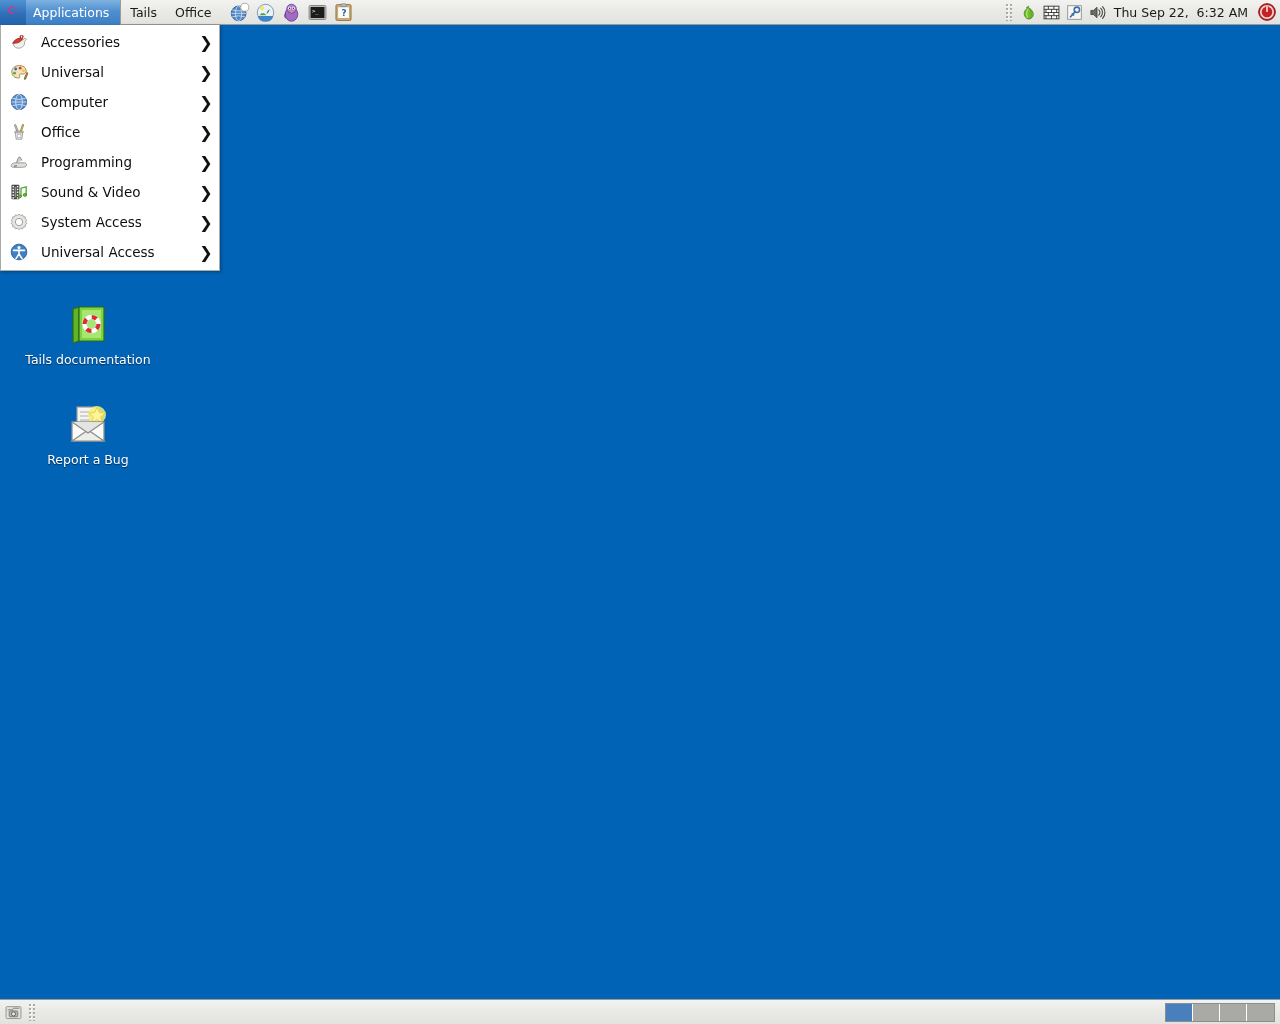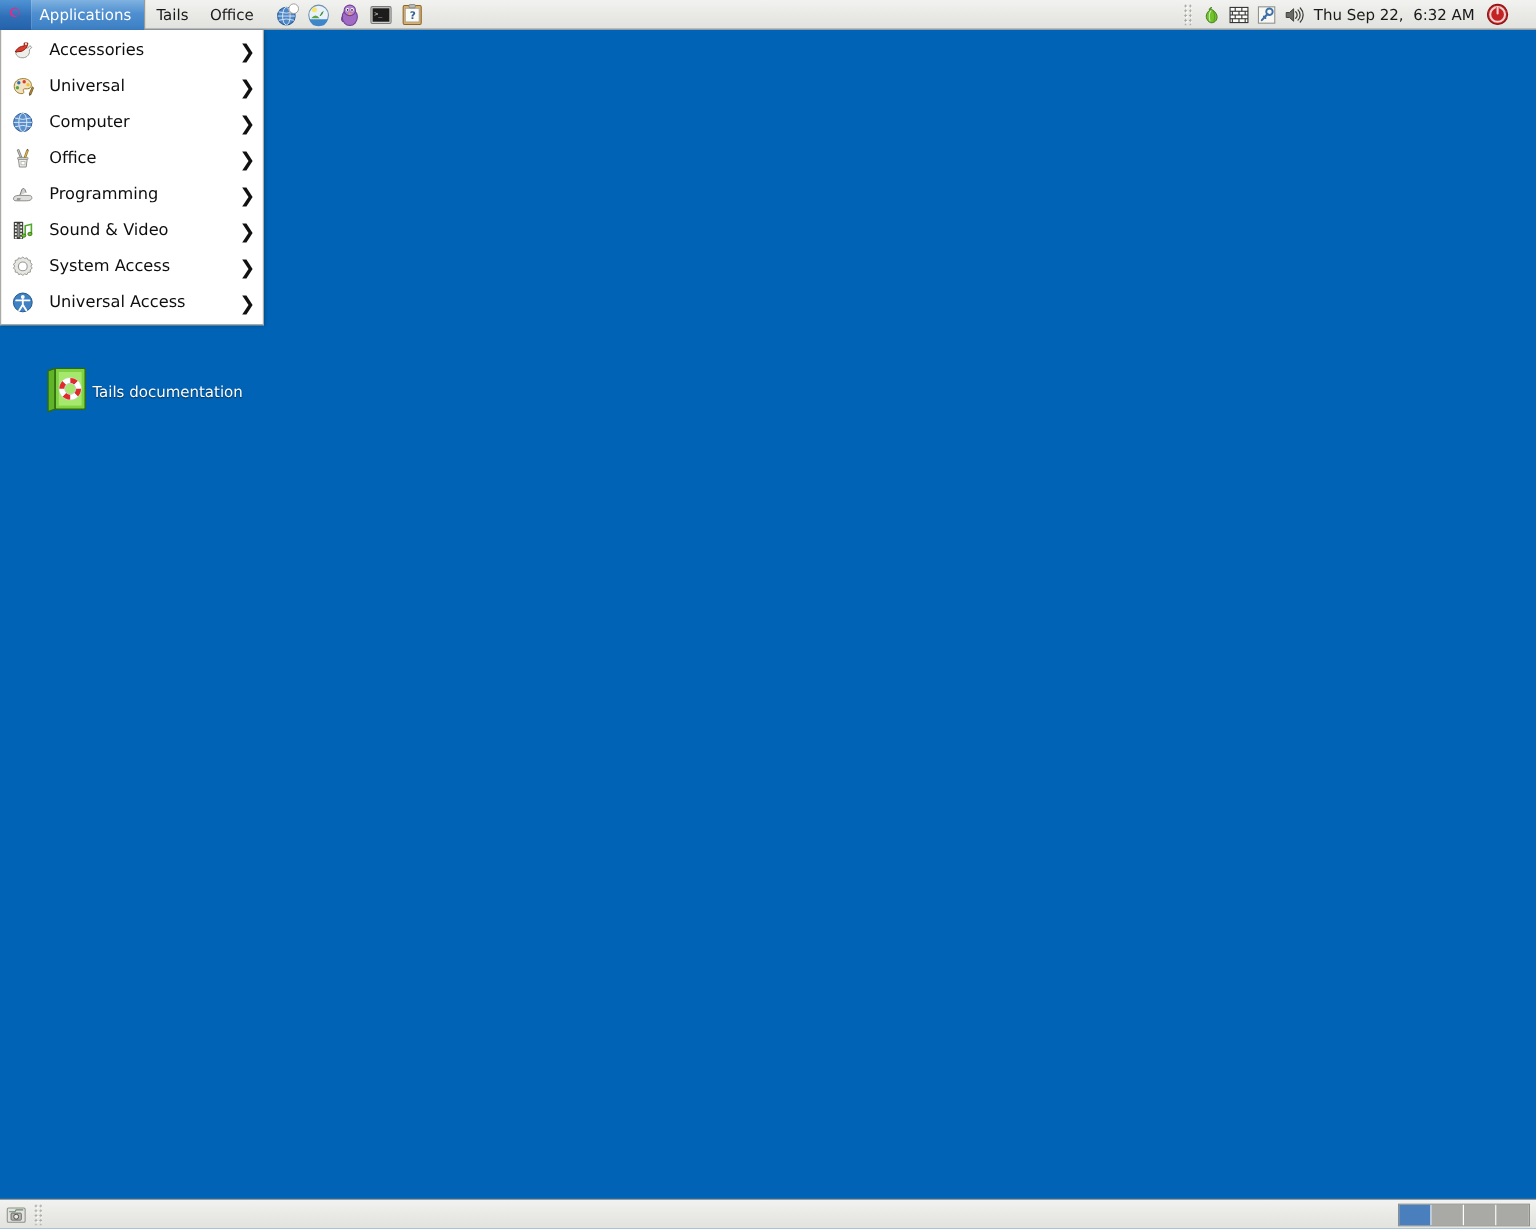--- a/index.html
+++ b/index.html
@@ -27,21 +27,21 @@
     border-bottom: 1px solid #9a9a97;
     display: flex;
     align-items: center;
     font-size: 12.5px;
     color: #1a1a1a;
     z-index: 50;
   }
 
   .panel-left { display: flex; align-items: center; height: 25px; }
   .panel-spacer { flex: 1 1 auto; height: 25px; }
-  .panel-right { display: flex; align-items: center; height: 25px; padding-right: 20px; }
+  .panel-right { display: flex; align-items: center; height: 25px; padding-right: 1px; }
 
   .debian-logo-wrap {
     width: 26px; height: 25px;
     background: linear-gradient(to bottom, #4f93d4 0%, #2f6fb8 55%, #2463ab 100%);
     display: flex; align-items: center; justify-content: center;
   }
 
   .menu-btn {
     height: 25px;
     padding: 0 9px;
@@ -133,20 +133,21 @@
     flex: 0 0 14px;
     display: flex; align-items: center; justify-content: center;
     color: #111;
   }
 
   
   .desk-icon {
     position: absolute;
     width: 110px;
     display: flex;
+    flex-direction: column;
     align-items: center;
     cursor: default;
   }
   .desk-icon-img {
     width: 48px; height: 48px;
     display: flex; align-items: center; justify-content: center;
   }
   .desk-icon-label {
     margin-top: 4px;
     font-size: 12.5px;
@@ -261,20 +262,36 @@
         <path d="M25.5 31 A9 9 0 0 1 19.1 28.4 L22.2 25.3 A4.6 4.6 0 0 0 25.5 26.6 Z" fill="#e02b2b"></path>
         <path d="M19.1 28.4 A9 9 0 0 1 16.5 22 L20.9 22 A4.6 4.6 0 0 0 22.2 25.3 Z" fill="#ffffff"></path>
         <path d="M16.5 22 A9 9 0 0 1 19.1 15.6 L22.2 18.7 A4.6 4.6 0 0 0 20.9 22 Z" fill="#e02b2b"></path>
         <path d="M19.1 15.6 A9 9 0 0 1 25.5 13 L25.5 17.4 A4.6 4.6 0 0 0 22.2 18.7 Z" fill="#ffffff"></path>
         <circle cx="25.5" cy="22" r="4.6" fill="#a6e86e" stroke="#cccccc" stroke-width=".8"></circle>
       </svg>
     </div>
     <div class="desk-icon-label">Tails documentation</div>
   </div>
 
+  <div class="desk-icon" id="icon-bug">
+    <div class="desk-icon-img">
+      <svg width="44" height="44" viewBox="0 0 44 44">
+        <rect x="11" y="5" width="21" height="22" fill="#f4f4f2" stroke="#9a9a97" stroke-width="1.2"></rect>
+        <line x1="14" y1="10" x2="29" y2="10" stroke="#b9b9b6" stroke-width="1.2"></line>
+        <line x1="14" y1="14" x2="29" y2="14" stroke="#b9b9b6" stroke-width="1.2"></line>
+        <line x1="14" y1="18" x2="26" y2="18" stroke="#b9b9b6" stroke-width="1.2"></line>
+        <circle cx="31" cy="13" r="9" fill="#f6f07a" opacity=".85"></circle>
+        <path d="M31 5 L33.3 10.6 L39.3 11 L34.7 14.9 L36.2 20.7 L31 17.5 L25.8 20.7 L27.3 14.9 L22.7 11 L28.7 10.6 Z" fill="#fff49a" stroke="#e8d64a" stroke-width="1"></path>
+        <path d="M6 20 L38 20 L38 39 L6 39 Z" fill="#fbfbfa" stroke="#8d8d8a" stroke-width="1.3"></path>
+        <path d="M6 39 L22 28 L38 39 Z" fill="#ededea" stroke="#8d8d8a" stroke-width="1.2"></path>
+        <path d="M6 20 L22 31 L38 20" fill="#e4e4e1" stroke="#8d8d8a" stroke-width="1.2"></path>
+      </svg>
+    </div>
+    <div class="desk-icon-label">Report a Bug</div>
+  </div>
 
   <div id="top-panel">
 
     <div class="panel-left">
 
       <div class="debian-logo-wrap">
         <svg width="18" height="18" viewBox="0 0 24 24">
           <path d="M15.8 7.2c-1.1-2.1-3.6-3.3-6-2.7-2.6.6-4.4 3-4.2 5.6.2 2.8 2.6 5 5.4 4.9 1.9-.1 3.6-1.2 4.3-2.9-.9 1.1-2.3 1.7-3.7 1.5-2-.2-3.6-1.9-3.6-3.9 0-2 1.5-3.7 3.5-3.9 1.6-.2 3.1.7 3.8 2.1.3.7.4 1.2.4 1.2s.3-1-.0-1.9z" fill="#d9308a"></path>
           <path d="M16.4 9.3c.2.9.1 1.8-.2 2.6" stroke="#d9308a" stroke-width="1.1" fill="none" stroke-linecap="round"></path>
         </svg>

